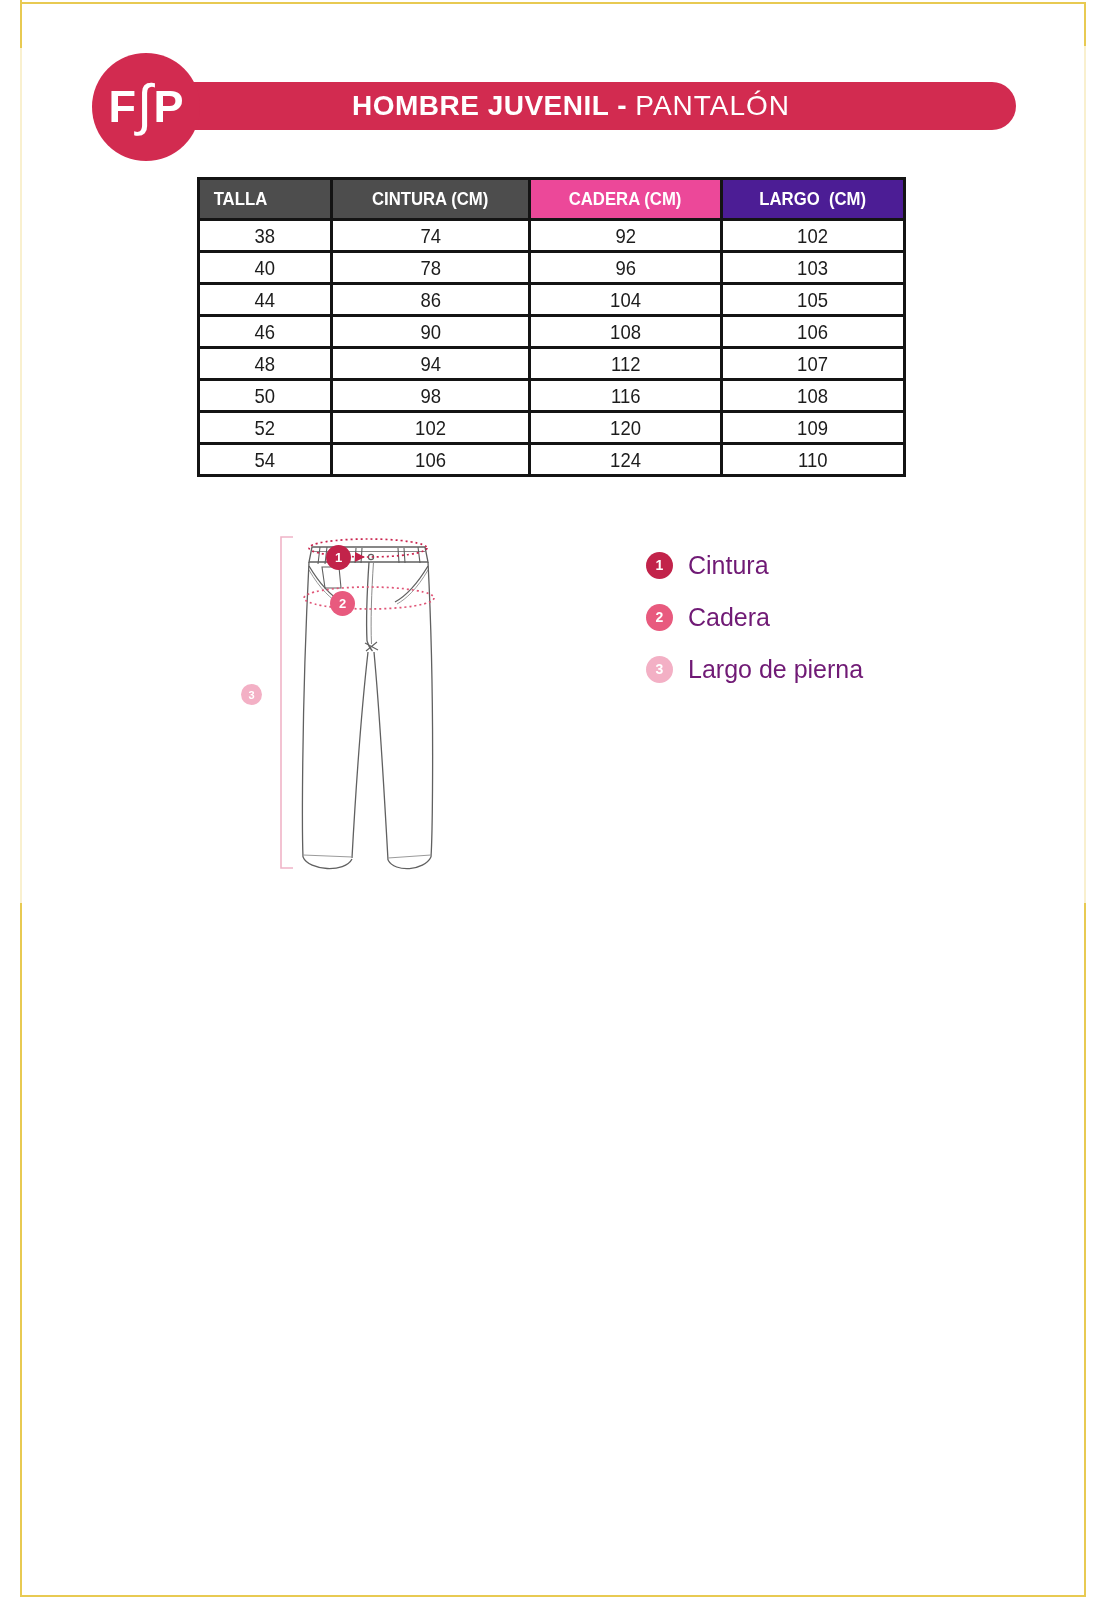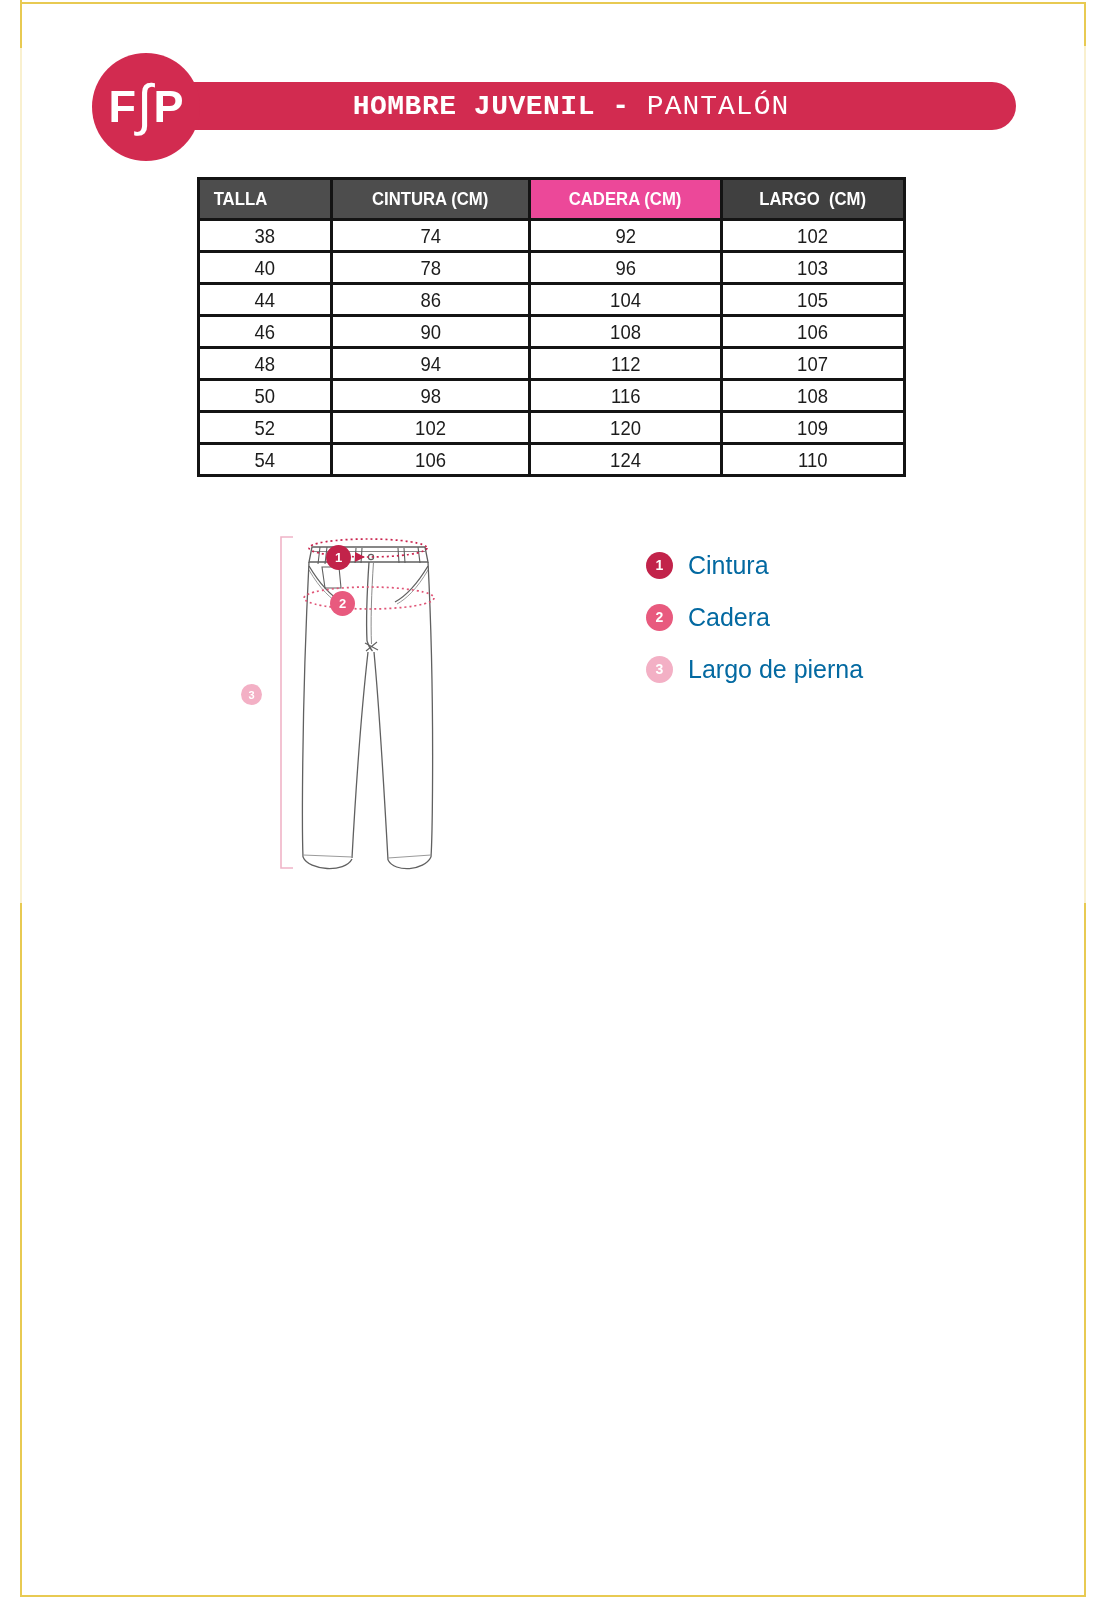--- a/index.html
+++ b/index.html
@@ -15,21 +15,21 @@
     position:absolute;left:92px;top:53px;width:108px;height:108px;border-radius:50%;
     display:flex;align-items:center;justify-content:center;color:#fff;z-index:3;
   }
   #logo .l{font-size:45px;font-weight:bold;letter-spacing:0;}
   #logo .mid{font-size:56px;font-weight:300;margin:0 1px 6px 1px;}
   #banner{
     position:absolute;left:190px;top:82px;width:826px;height:48px;
     border-radius:0 24px 24px 0;display:flex;align-items:center;justify-content:center;
     color:#fff;z-index:2;
   }
-  #banner .t{white-space:pre;font-size:28px;transform:translateX(-32px);font-family:Liberation Mono, monospace;}
+  #banner .t{white-space:pre;font-size:28px;transform:translateX(-32px);}
   #banner .b{font-weight:bold;letter-spacing:.5px;}
   #banner .r{font-weight:normal;letter-spacing:1px;}
   .cond{display:inline-block;transform:scaleX(.88);transform-origin:center;}
   
   #size-table{
     position:absolute;left:197px;top:177px;width:706px;border-collapse:collapse;
     table-layout:fixed;
   }
   #size-table th,#size-table td{
     border:3px solid #141414;padding:0;text-align:center;vertical-align:middle;
@@ -56,21 +56,21 @@
     border-top:5px solid transparent;border-bottom:5px solid transparent;
     border-left:10px solid #c2234a;
   }
   
   #legend{position:absolute;left:646px;top:551px;z-index:2;}
   .legend-row{display:flex;align-items:center;height:28px;margin-bottom:24px;}
   .legend-dot{
     width:27px;height:27px;border-radius:50%;color:#fff;display:flex;flex:0 0 27px;
     align-items:center;justify-content:center;font-size:14px;font-weight:bold;
   }
-  .legend-label{margin-left:15px;font-size:25px;color:#0369a1;}
+  .legend-label{margin-left:15px;font-size:25px;color:#701a75;}
 </style>
 </head>
 <body>
 
 <div id="page">
 
   <div class="yline" style="left:20px;top:2px;width:1066px;height:2px;"></div>
   <div class="yline" style="left:20px;top:0;width:2px;height:48px;"></div>
   <div class="yline" style="left:1084px;top:2px;width:2px;height:44px;"></div>
   <div class="yline faint" style="left:20px;top:48px;width:2px;height:855px;"></div>
@@ -94,21 +94,21 @@
       <col style="width:133px">
         <col style="width:198px">
         <col style="width:192px">
         <col style="width:183px">
     </colgroup>
     <thead>
       <tr>
           <th style="background: rgb(77, 77, 77);"><span class="hd cond">TALLA</span></th>
           <th style="background: rgb(77, 77, 77);"><span class="hd cond">CINTURA (CM)</span></th>
           <th style="background: #ec4899;"><span class="hd cond">CADERA (CM)</span></th>
-          <th style="background: #404040; margin-top: 47px;"><span class="hd cond">LARGO  (CM)</span></th>
+          <th style="background: #4c1d95; margin-top: 47px;"><span class="hd cond">LARGO  (CM)</span></th>
         </tr>
     </thead>
     <tbody>
         <tr>
           <td><span class="cond">38</span></td>
           <td><span class="cond">74</span></td>
           <td><span class="cond">92</span></td>
           <td><span class="cond">102</span></td>
         </tr>
         <tr>

